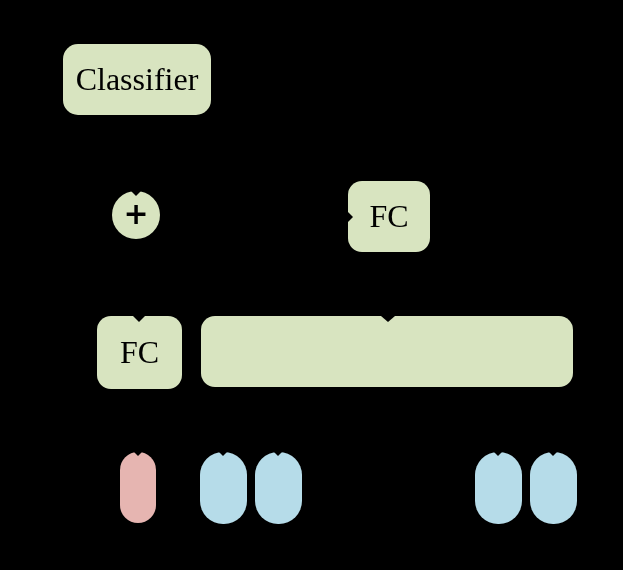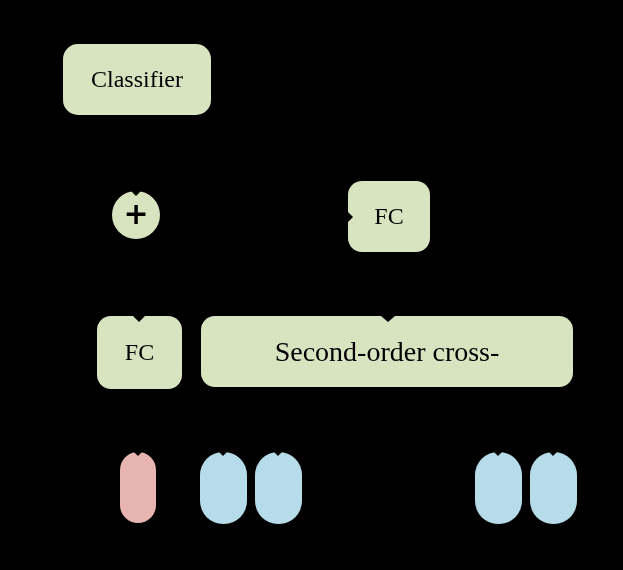--- a/index.html
+++ b/index.html
@@ -14,21 +14,21 @@
   .node {
     position: absolute;
     background: var(--node-green, #d8e4c0);
     color: var(--label-text, #000000);
     display: flex;
     align-items: center;
     justify-content: center;
     text-align: center;
     box-sizing: border-box;
   }
-  .box { border-radius: 15px; font-size: 24px; }
+  .box { border-radius: 15px; font-size: 32px; }
   #classifier-box { left: 63px;  top: 44px;  width: 148px; height: 71px; }
   #fc-top-box     { left: 348px; top: 181px; width: 82px;  height: 71px; border-radius: 14px; }
   #fc-bottom-box  { left: 97px;  top: 316px; width: 85px;  height: 73px; border-radius: 14px; }
   #pooling-box    { left: 201px; top: 316px; width: 372px; height: 71px; border-radius: 14px;
                     flex-direction: column; font-size: 28px; line-height: 34px; }
   #plus-circle    { left: 112px; top: 191px; width: 48px;  height: 48px; border-radius: 50%; }
   #plus-circle .plus-sym {
     font-family: "DejaVu Sans", sans-serif;
     font-weight: 700;
     font-size: 30px;
@@ -86,21 +86,20 @@
 
   <div class="node box" id="fc-top-box">
     <span>FC</span>
   </div>
 
   <div class="node box" id="fc-bottom-box">
     <span>FC</span>
   </div>
 
   <div class="node box" id="pooling-box">
-    <span>Second-order cross-</span>
   </div>
 
   <div class="pill pink" id="pill-pink-1"></div>
   <div class="pill blue" id="pill-blue-1"></div>
   <div class="pill blue" id="pill-blue-2"></div>
   <div class="pill blue" id="pill-blue-3"></div>
   <div class="pill blue" id="pill-blue-4"></div>
 
   <div class="notch down" id="notch-plus"></div>
   <div class="notch down" id="notch-fc-bottom"></div>

